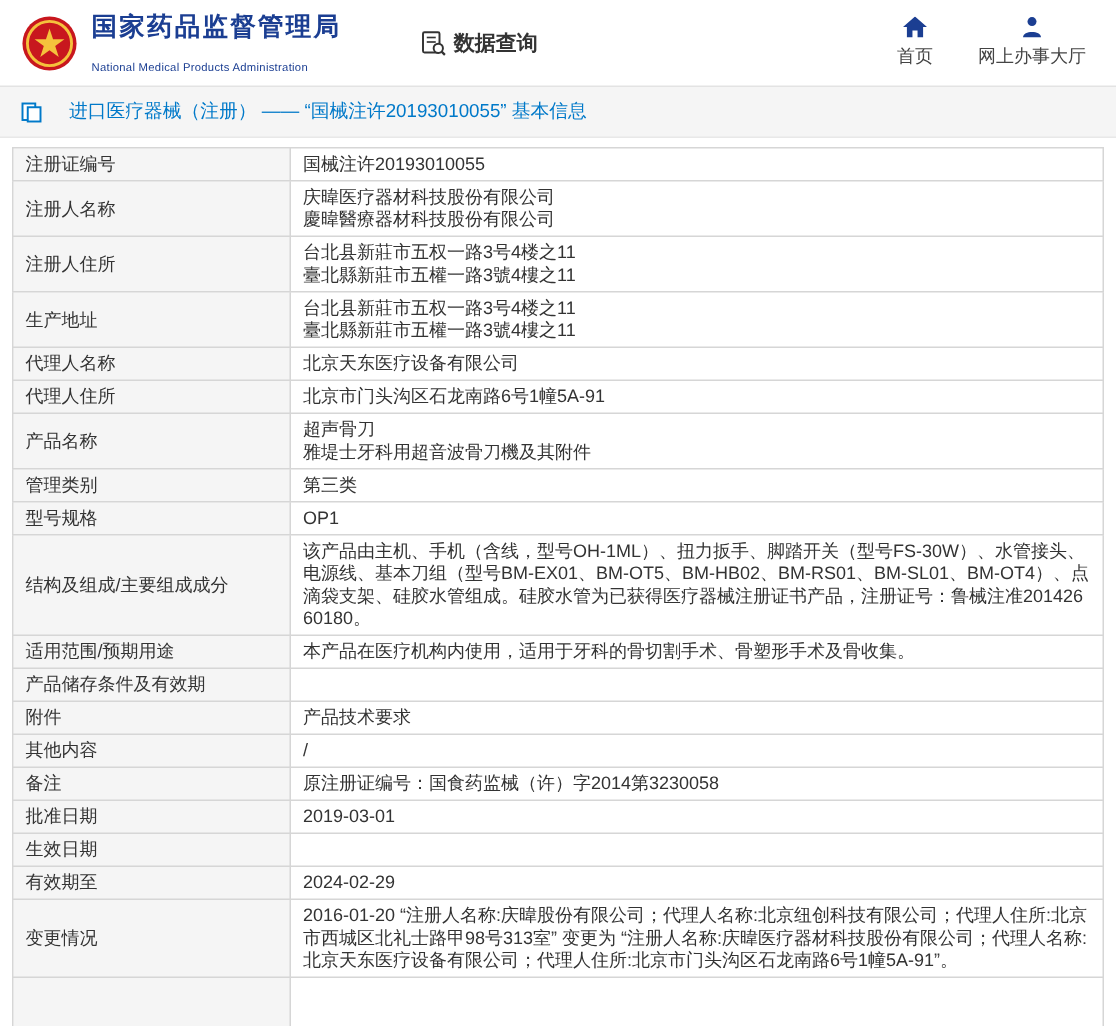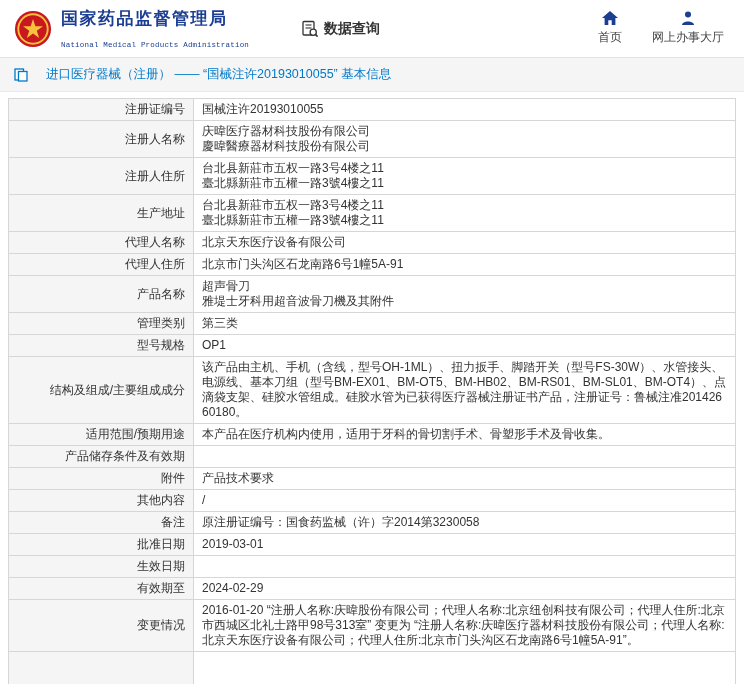--- a/index.html
+++ b/index.html
@@ -10,21 +10,21 @@
     color:#333;
   }
   
   .header {
     height:58px; display:flex; align-items:center;
     padding:0 14px; border-bottom:1px solid #e3e3e3; background:#fff;
   }
   .brand { display:flex; align-items:center; gap:9px; }
   .emblem { width:38px; height:38px; flex:0 0 auto; }
   .org-cn { font-size:17px; font-weight:bold; color:#1b3e92; letter-spacing:1.5px; line-height:20px; }
-  .org-en { font-size:7.5px; color:#1b3e92; margin-top:12px; letter-spacing:.2px;font-family:Liberation Mono, monospace; }
+  .org-en { font-size:7.5px; color:#1b3e92; margin-top:12px; letter-spacing:.2px; }
   .data-query {
     display:flex; align-items:flex-end; gap:5px;
     margin-left:52px; font-size:14px; font-weight:bold; color:#333; cursor:pointer;
   }
   .header-nav { margin-left:auto; display:flex; gap:30px; padding-right:6px;align-items:center; }
   .nav-item {
     display:flex; flex-direction:column; align-items:center; gap:4px;
     font-size:12px; color:#444; cursor:pointer;
   }
   
@@ -34,21 +34,21 @@
     font-size:12.5px; color:#0079c9;
   }
   
   .table-wrap { padding:6px 8px 8px; }
   table.info { width:100%; border-collapse:collapse; table-layout:fixed; }
   table.info td {
     border:1px solid #d6d6d6; font-size:12px; line-height:15px;
     padding:3px 8px; vertical-align:middle; word-break:break-all;
   }
   td.label {
-    width:185px; background:#f5f5f5; text-align:right; color:#333;
+    width:185px; background:#f5f5f5; color:#333;
   }
   td.value { background:#fff; text-align:left; white-space:pre-line; }
 </style>
 </head>
 <body>
 
 <div class="header">
   <div class="brand">
     <svg class="emblem" viewBox="0 0 40 40">
       <circle cx="20" cy="20" r="19" fill="#c8171e"></circle>

